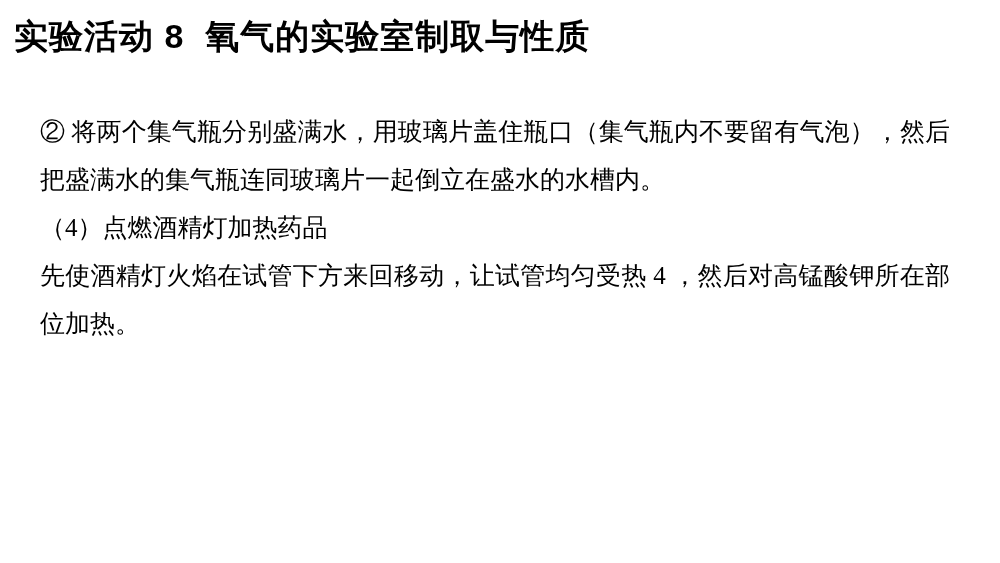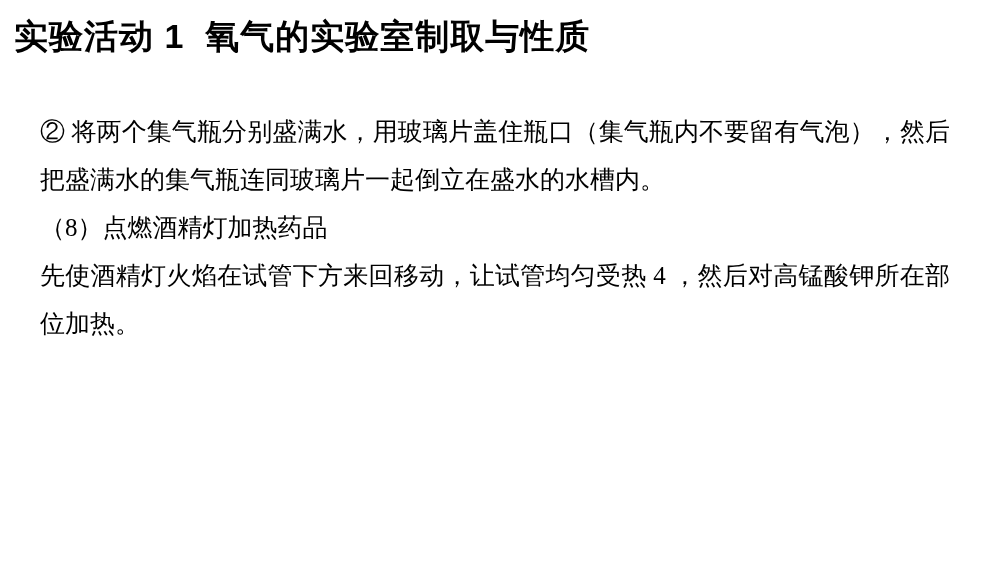--- a/index.html
+++ b/index.html
@@ -57,21 +57,21 @@
   }
   .p3 {
     width: 910px;
   }
 </style>
 </head>
 <body>
 
 <div class="slide">
 
-  <div class="slide-title">实验活动 1  氧气的实验室制取与性质</div>
+  <div class="slide-title">实验活动 8  氧气的实验室制取与性质</div>
 
   <div class="body-block">
     <p class="para p1">② 将两个集气瓶分别盛满水，用玻璃片盖住瓶口（集气瓶内不要留有气泡），然后把盛满水的集气瓶连同玻璃片一起倒立在盛水的水槽内。</p>
-    <p class="para p2">（8）点燃酒精灯加热药品</p>
+    <p class="para p2">（4）点燃酒精灯加热药品</p>
     <p class="para p3">先使酒精灯火焰在试管下方来回移动，让试管均匀受热 4  ，然后对高锰酸钾所在部位加热。</p>
   </div>
 
 </div>
 
 </body></html>

